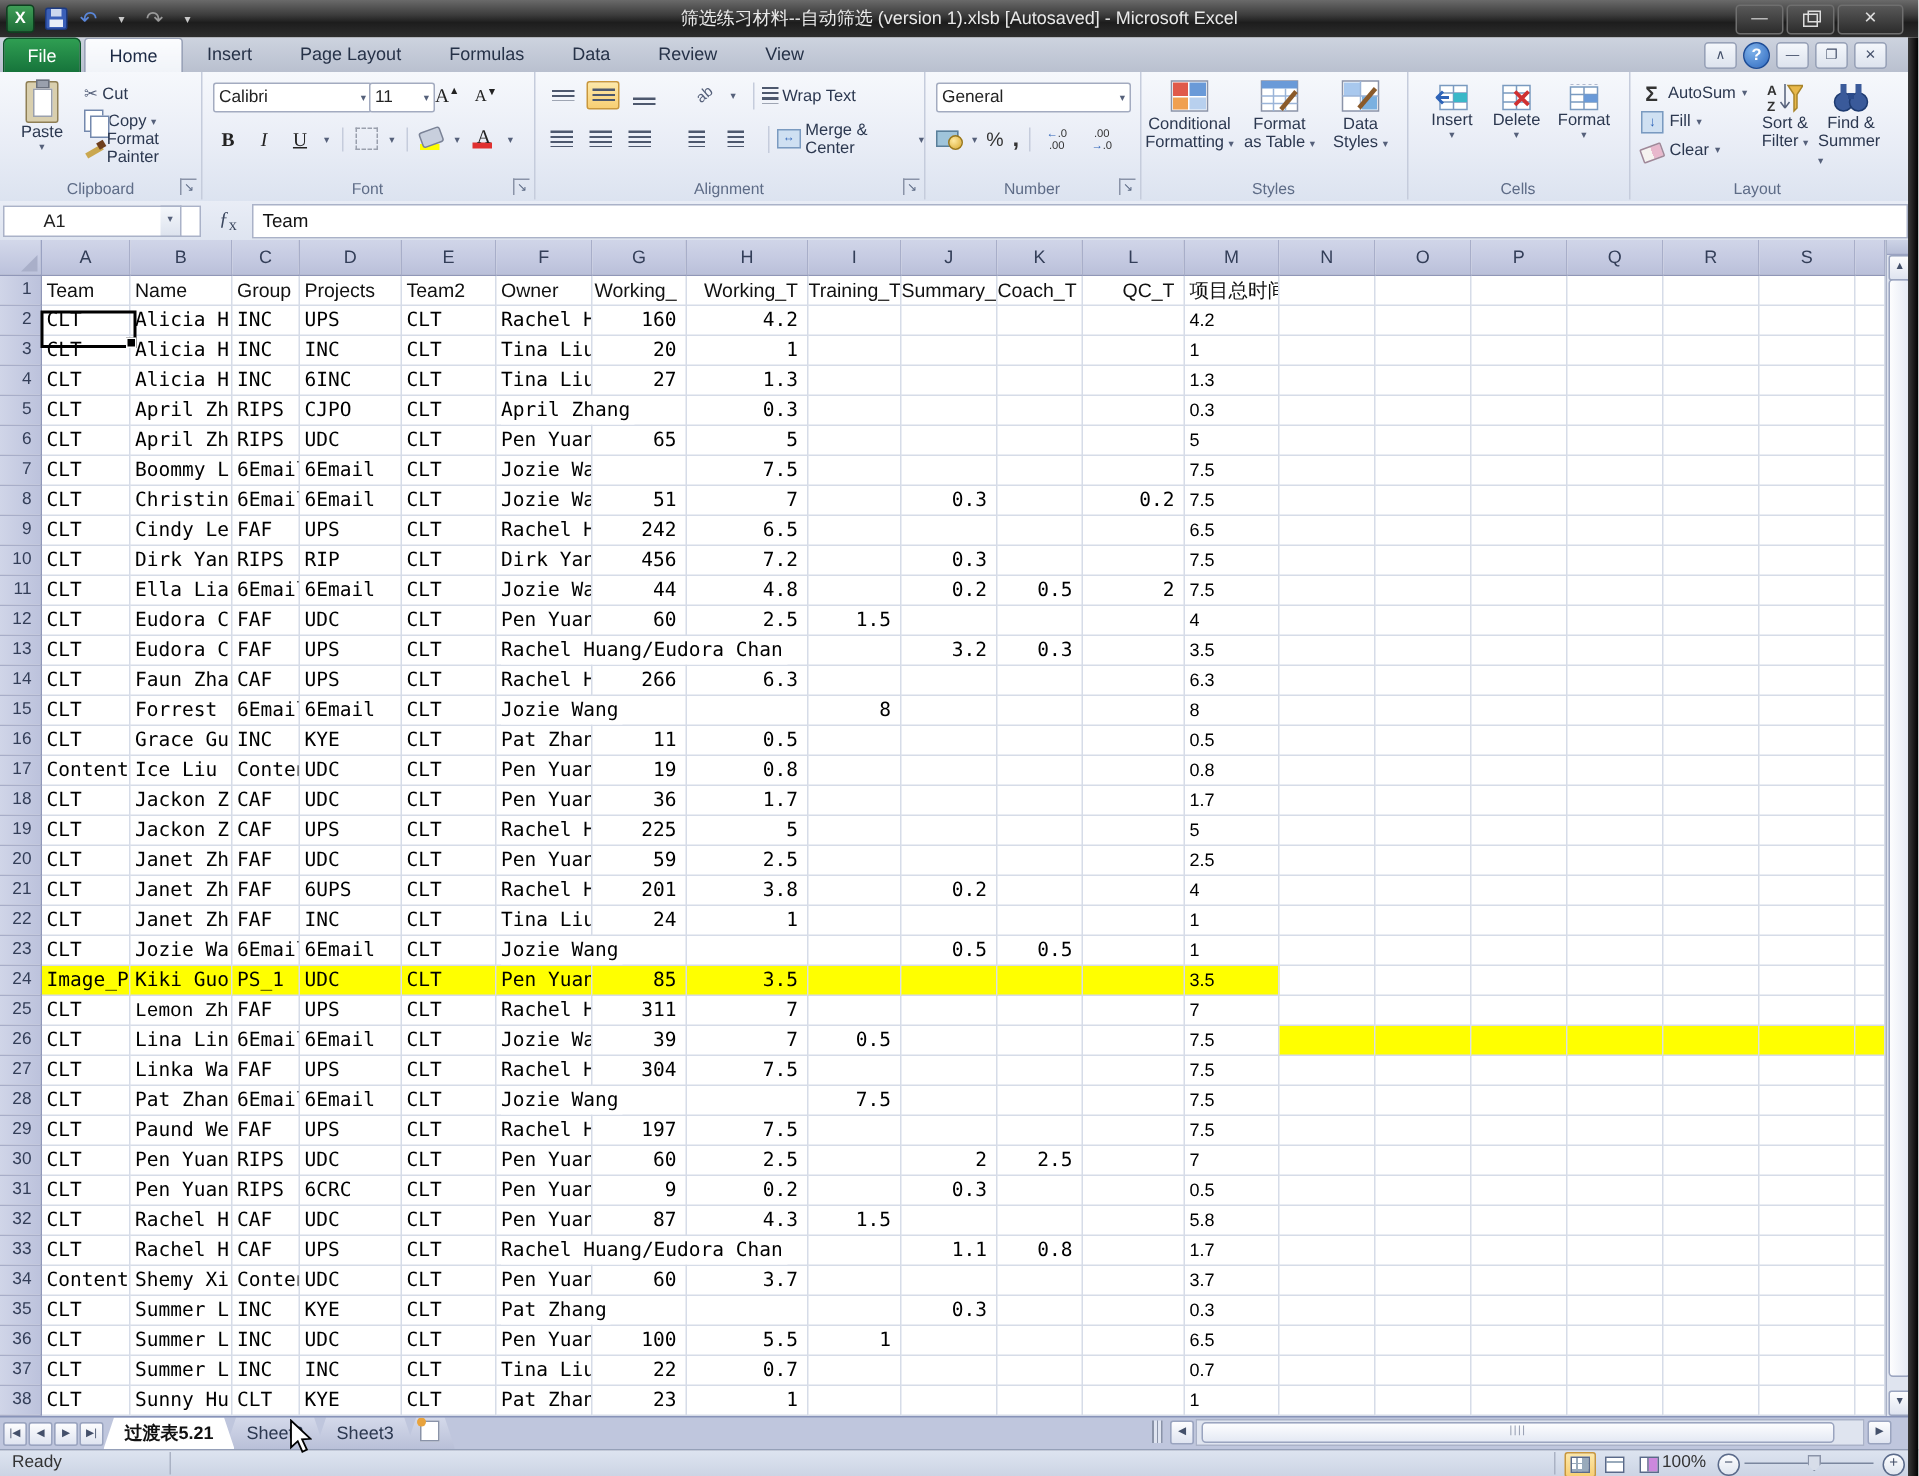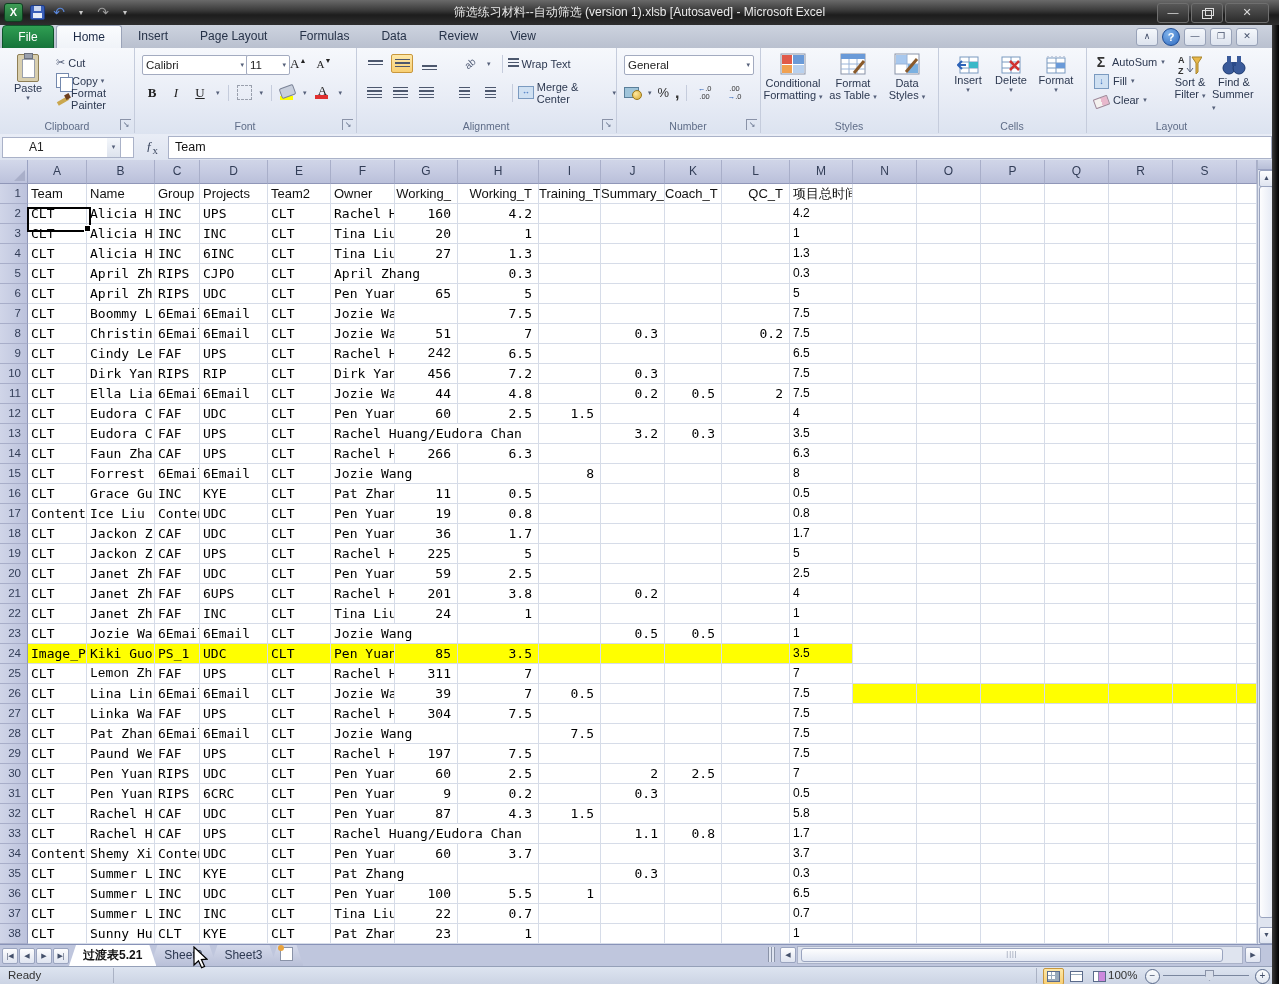--- a/index.html
+++ b/index.html
@@ -680,21 +680,21 @@
         <div class="cell" style="width: 20px;"></div>
       </div>
       <div class="grid-row">
         <div class="row-hdr">9</div>
         <div class="cell" style="width: 59px;">CLT</div>
         <div class="cell" style="width: 68px;">Cindy Le</div>
         <div class="cell" style="width: 45px;">FAF</div>
         <div class="cell" style="width: 68px;">UPS</div>
         <div class="cell" style="width: 63px;">CLT</div>
         <div class="cell" style="width: 64px;">Rachel H</div>
-        <div class="cell num" style="width: 63px; font-family: Liberation Mono, monospace;">242</div>
+        <div class="cell num" style="width: 63px;">242</div>
         <div class="cell num" style="width: 81px;">6.5</div>
         <div class="cell num" style="width: 62px;"></div>
         <div class="cell num" style="width: 64px;"></div>
         <div class="cell num" style="width: 57px;"></div>
         <div class="cell num" style="width: 68px;"></div>
         <div class="cell mcol" style="width: 63px;">6.5</div>
         <div class="cell" style="width: 64px;"></div>
         <div class="cell" style="width: 64px;"></div>
         <div class="cell" style="width: 64px;"></div>
         <div class="cell" style="width: 64px;"></div>

